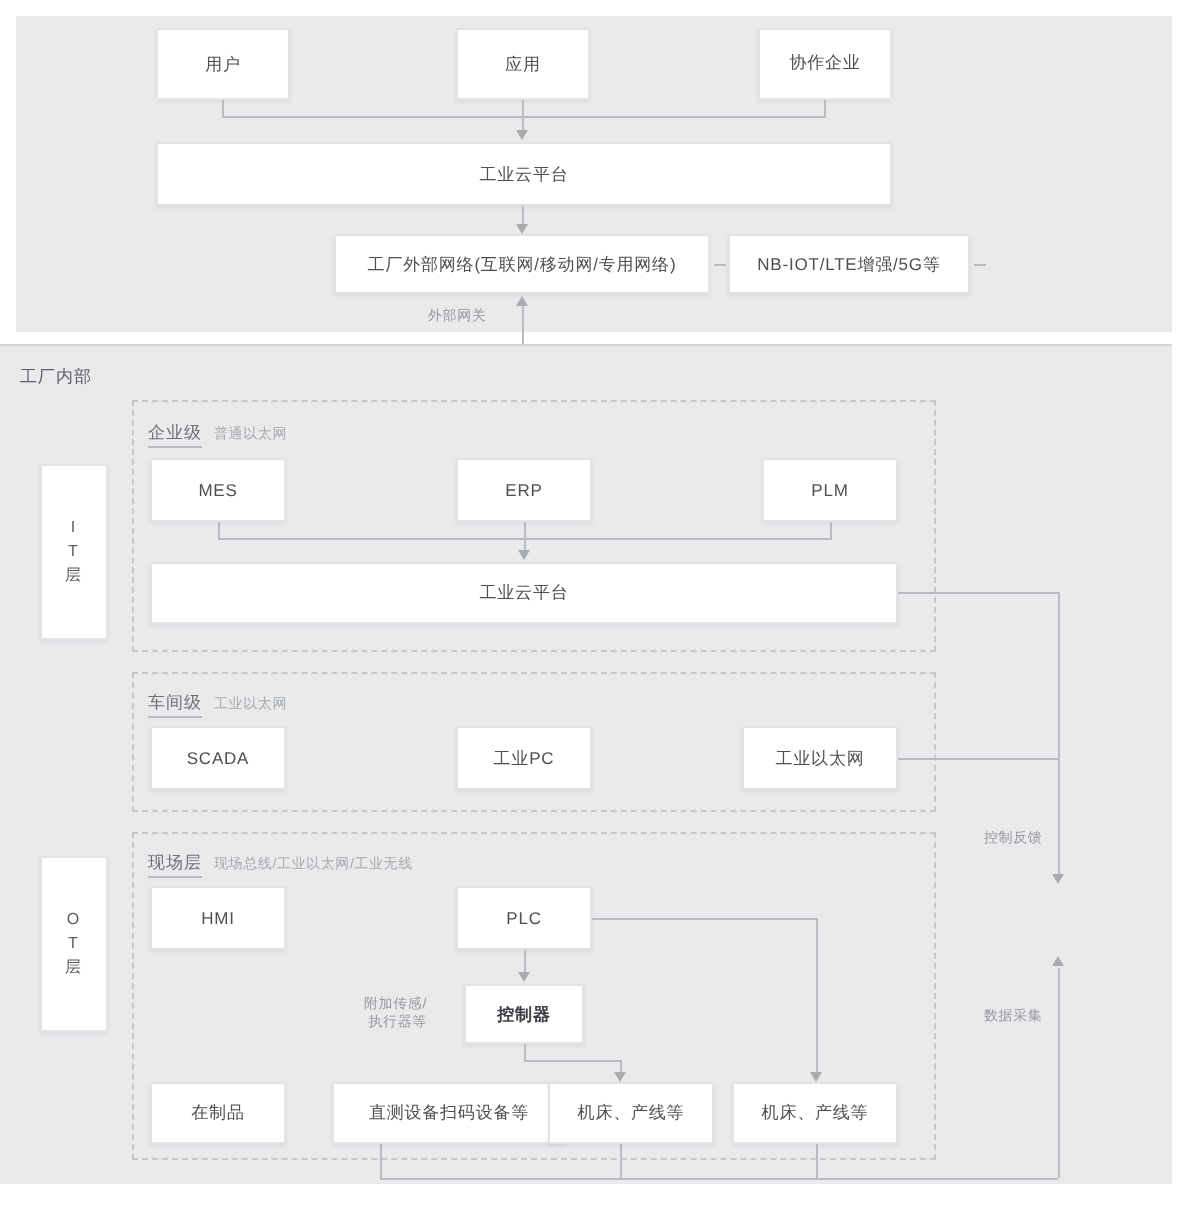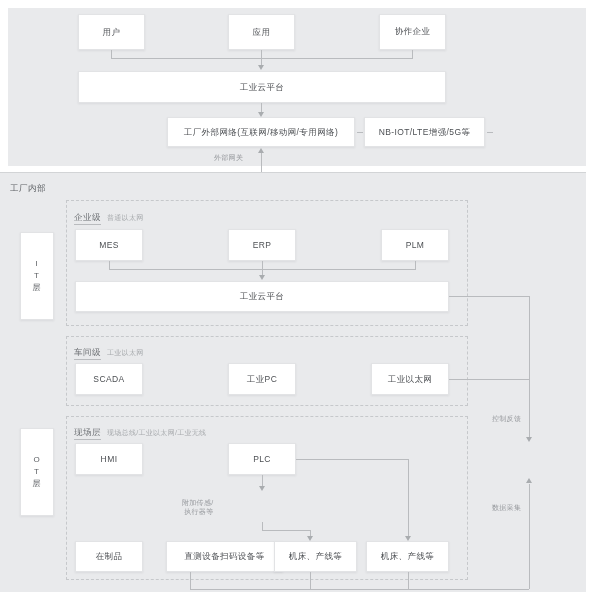--- a/index.html
+++ b/index.html
@@ -166,20 +166,23 @@
   <div class="box" style="left:75px;top:443px;width:68px;height:32px;">
     <span>HMI</span>
   </div>
   <div class="box" style="left:228px;top:443px;width:68px;height:32px;">
     <span>PLC</span>
   </div>
 
   <div class="ln lnv" style="left:262px;top:475px;height:13px;"></div>
   <div class="arrow-d" style="left:259px;top:486px;"></div>
 
+  <div class="box bold" style="left:232px;top:492px;width:60px;height:30px;">
+    <span>控制器</span>
+  </div>
   <div class="conn-label two" style="left:182px;top:498px;">
     <div>附加传感/</div>
     <div>执行器等</div>
   </div>
 
   <div class="ln lnv" style="left:262px;top:522px;height:8px;"></div>
   <div class="ln lnh" style="left:262px;top:530px;width:48px;"></div>
   <div class="ln lnv" style="left:310px;top:530px;height:8px;"></div>
   <div class="arrow-d" style="left:307px;top:536px;"></div>
 

